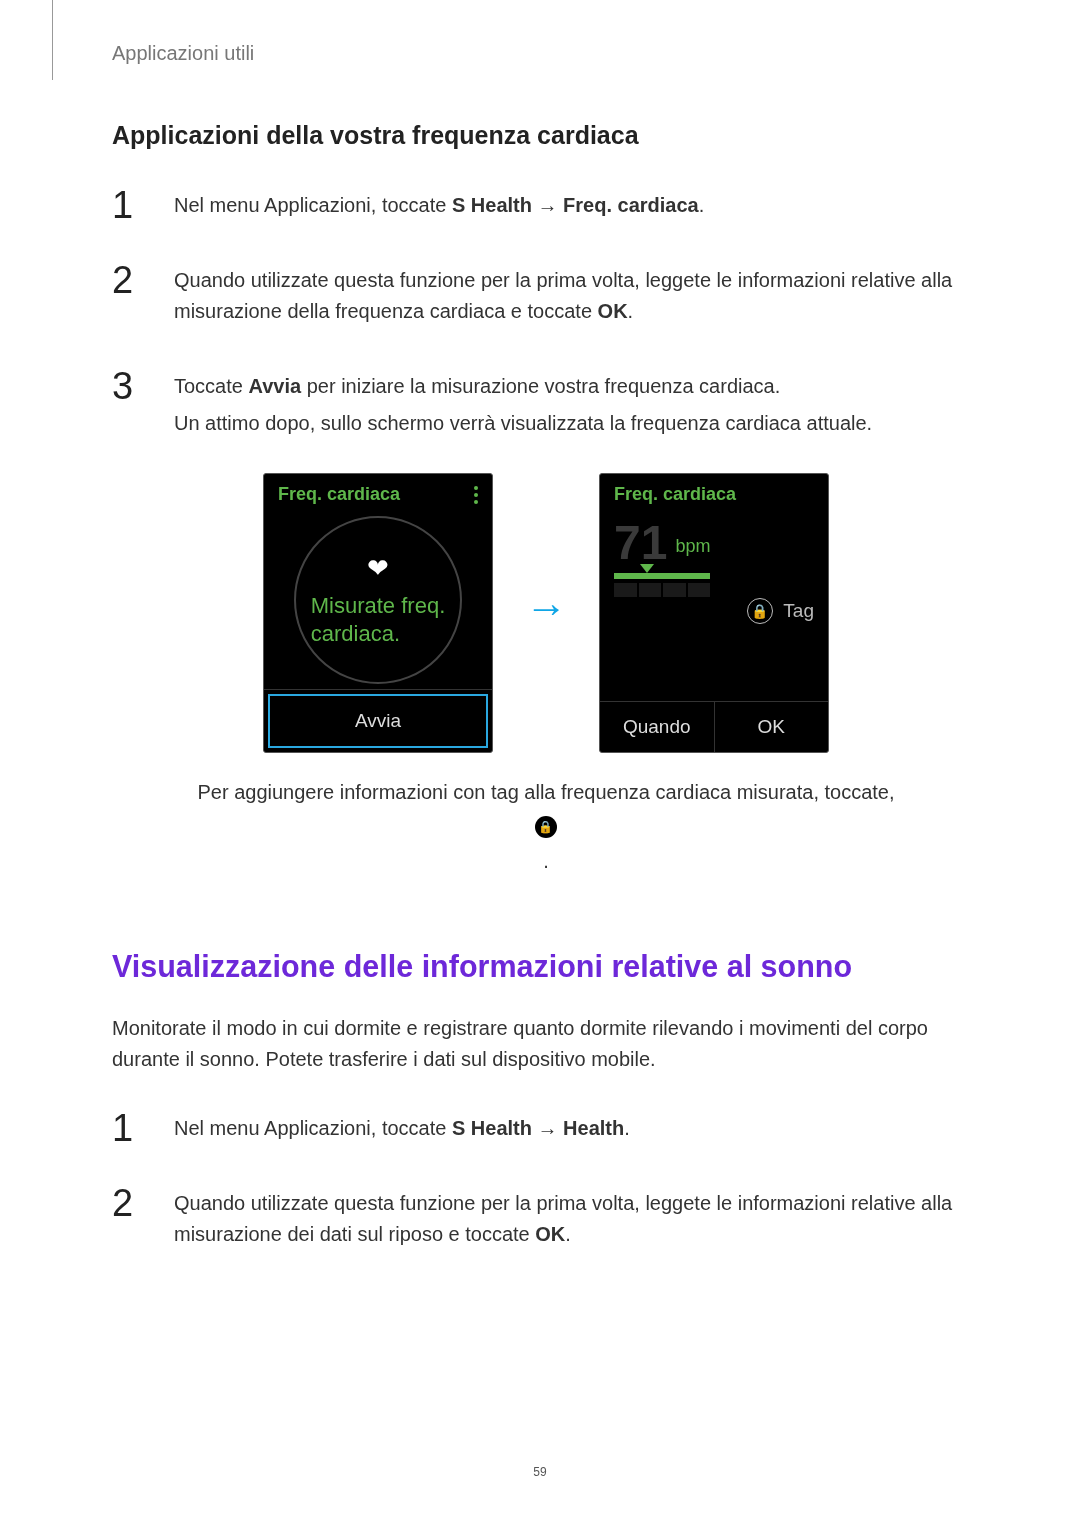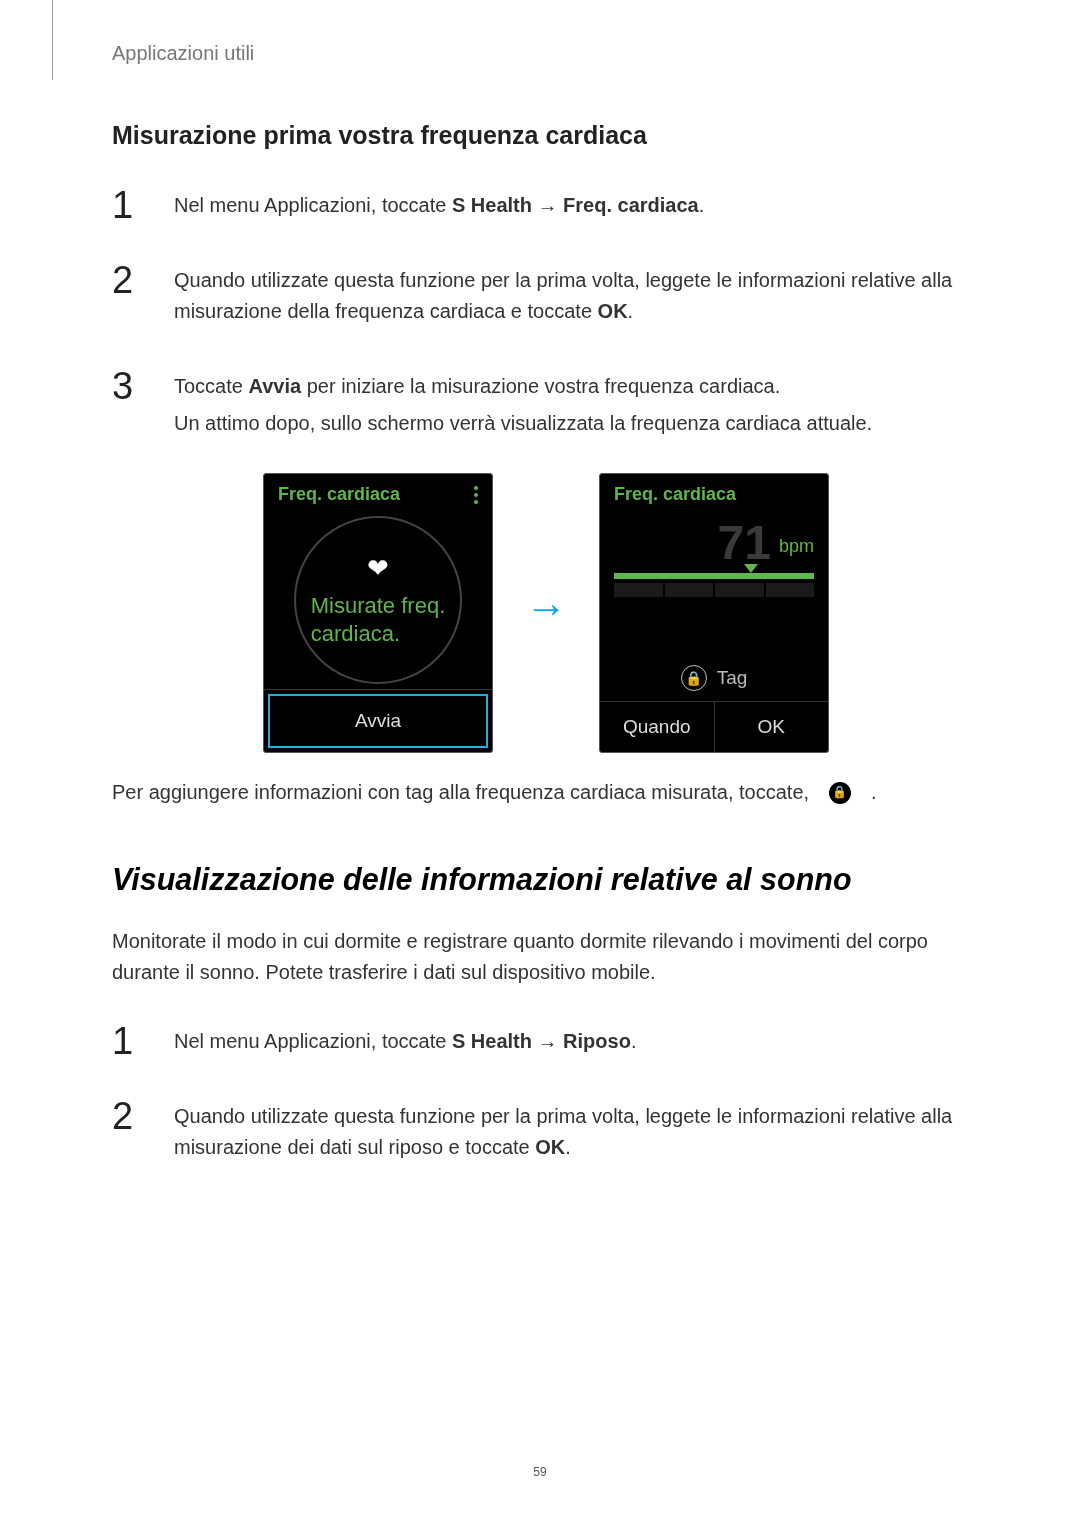--- a/index.html
+++ b/index.html
@@ -132,21 +132,21 @@
   .dev-btn + .dev-btn { border-left: 1px solid #333; }
   .avvia-wrap {
     padding: 6px;
     border: 2px solid #2aa8e0;
     margin: 4px;
   }
   .dev-mid2 {
     flex: 1;
     padding: 8px 14px 0 14px;
     display: flex;
-    flex-direction: column;
+    flex-direction: row;
     justify-content: space-between;
   }
   .bpm-row {
     display: flex;
     align-items: flex-end;
     justify-content: flex-end;
     gap: 8px;
   }
   .bpm-num { font-size: 48px; color: #3a3a3a; font-weight: 600; line-height: 1; }
   .bpm-lbl { color: #5fb74b; font-size: 18px; padding-bottom: 10px; }
@@ -193,42 +193,42 @@
   .arrow {
     color: #10a6e6;
     font-size: 42px;
     position: relative;
     top: -10px;
   }
   .after-shot {
     font-size: 20px;
     line-height: 1.55;
     color: #333;
-    margin-bottom: 54px;
+    margin-bottom: 72px;
     display:flex;
     align-items:center;
     flex-wrap:wrap;
-    gap: 20px;
+    gap: 8px;
+    flex-direction: column;
   }
   .inline-ic {
     display:inline-flex;
     width: 22px; height:22px;
     background:#000;
     border-radius:50%;
     align-items:center;
     justify-content:center;
     color:#fff;
     font-size: 12px;
   }
   .h-main {
     font-size: 30.5px;
     font-weight: 700;
-    color: #000000;
+    color: #6d28d9;
     margin-bottom: 18px;
-    font-style: italic;
   }
   .para {
     font-size: 20px;
     line-height: 1.55;
     color: #333;
     margin-bottom: 28px;
     margin-top: 29px;
   }
   .page-num {
     position: absolute;
@@ -241,21 +241,21 @@
 </style>
 </head>
 <body>
 
 <div class="side-rule"></div>
 
 <div class="page">
 
   <div class="breadcrumb">Applicazioni utili</div>
 
-  <div class="h-sub">Misurazione prima vostra frequenza cardiaca</div>
+  <div class="h-sub">Applicazioni della vostra frequenza cardiaca</div>
 
   <div class="steps">
 
     <div class="step">
       <div class="step-num">1</div>
       <div class="step-body">
         <p>
           <span>Nel menu Applicazioni, toccate </span><span class="b">S Health</span><span> → </span><span class="b">Freq. cardiaca</span><span>.</span>
         </p>
       </div>
@@ -353,21 +353,21 @@
   <div class="h-main">Visualizzazione delle informazioni relative al sonno</div>
 
   <div class="para">Monitorate il modo in cui dormite e registrare quanto dormite rilevando i movimenti del corpo durante il sonno. Potete trasferire i dati sul dispositivo mobile.</div>
 
   <div class="steps">
 
     <div class="step">
       <div class="step-num">1</div>
       <div class="step-body">
         <p>
-          <span>Nel menu Applicazioni, toccate </span><span class="b">S Health</span><span> → </span><span class="b">Riposo</span><span>.</span>
+          <span>Nel menu Applicazioni, toccate </span><span class="b">S Health</span><span> → </span><span class="b">Health</span><span>.</span>
         </p>
       </div>
     </div>
 
     <div class="step">
       <div class="step-num">2</div>
       <div class="step-body">
         <p>
           <span>Quando utilizzate questa funzione per la prima volta, leggete le informazioni relative alla misurazione dei dati sul riposo e toccate </span><span class="b">OK</span><span>.</span>
         </p>

